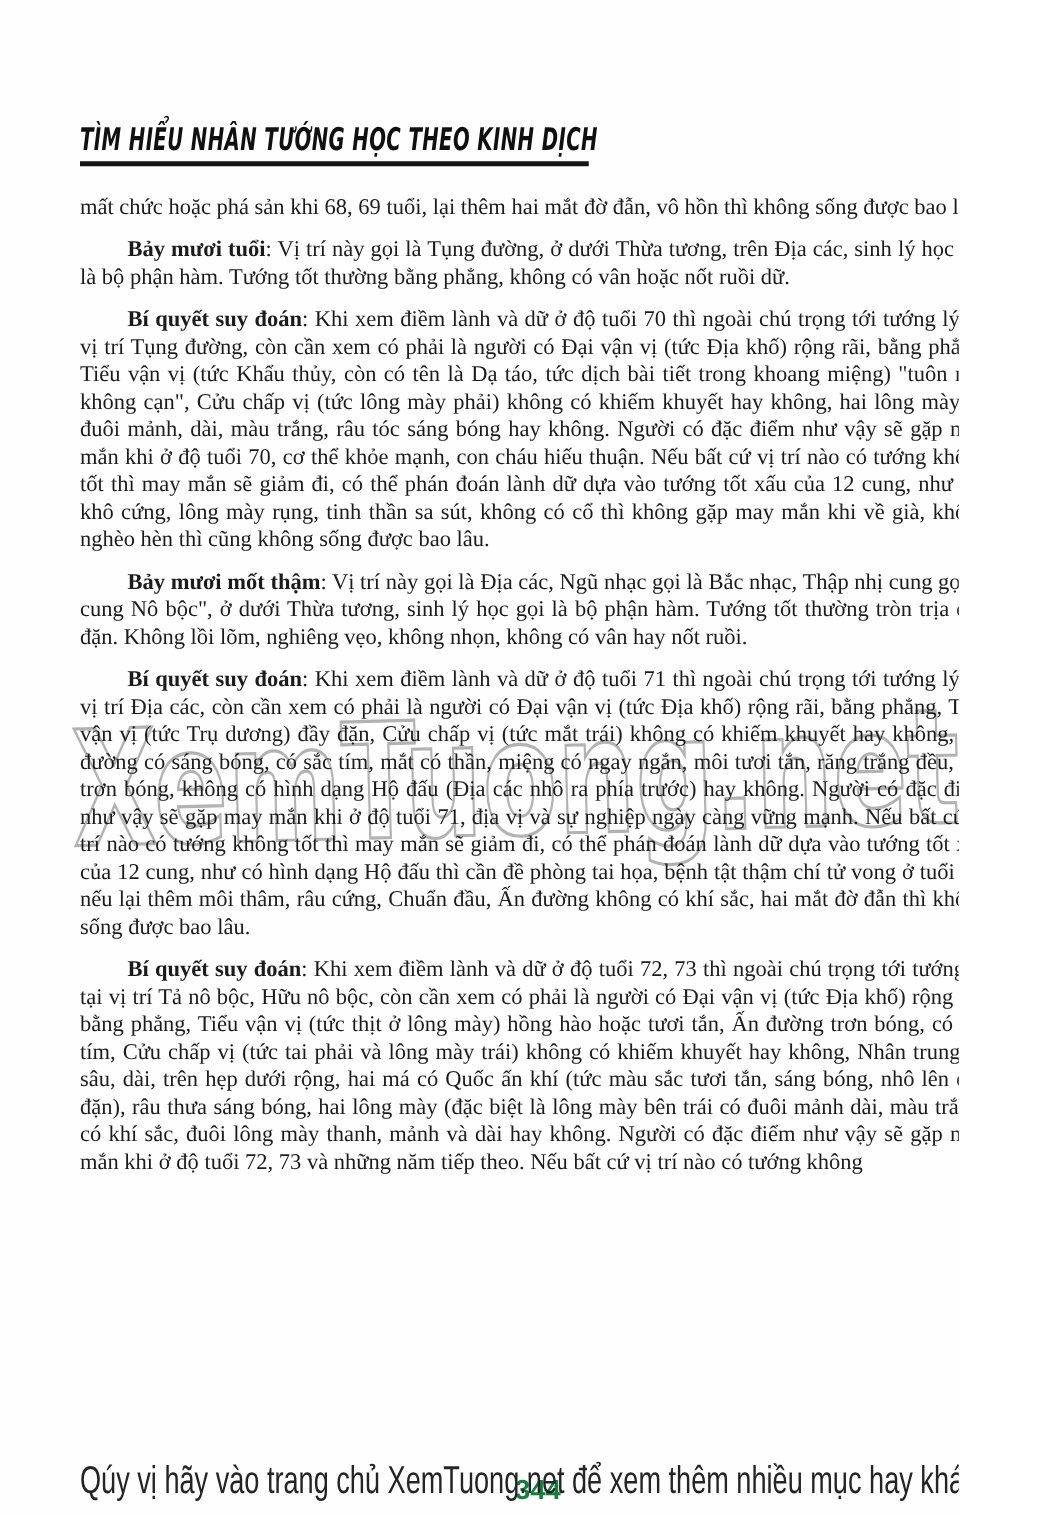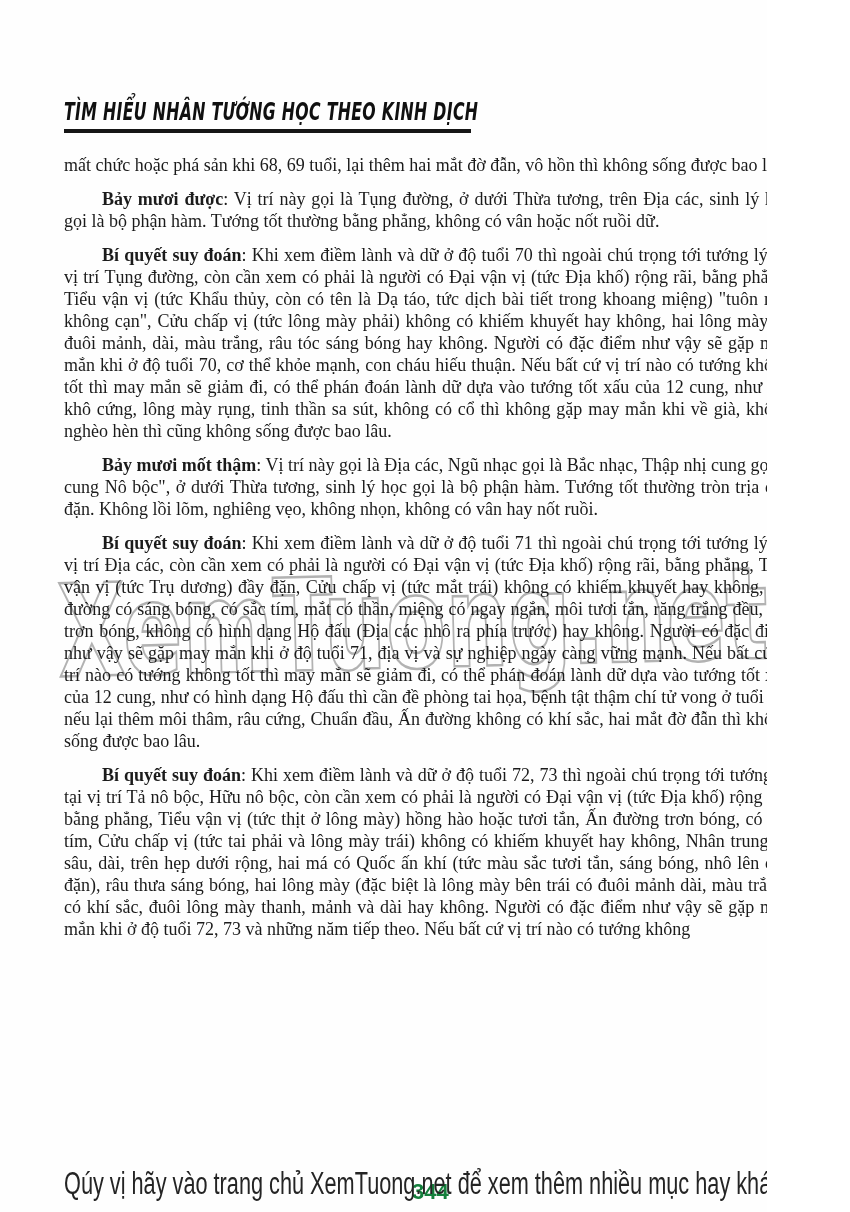--- a/index.html
+++ b/index.html
@@ -76,21 +76,21 @@
     <g transform="rotate(-1.5 372 90)">
       <text x="6" y="122" font-family="DejaVu Sans, sans-serif" font-weight="bold" font-size="128" textLength="710" lengthAdjust="spacingAndGlyphs" fill="none" stroke="#b2b2b2" stroke-width="2.5">XemTuong.net</text>
     </g>
   </svg>
 
   <div class="body-text">
     <p class="cont">
       <strong></strong><span>mất chức hoặc phá sản khi 68, 69 tuổi, lại thêm hai mắt đờ đẫn, vô hồn thì không sống được bao lâu.</span>
     </p>
     <p>
-      <strong>Bảy mươi được</strong><span>: Vị trí này gọi là Tụng đường, ở dưới Thừa tương, trên Địa các, sinh lý học gọi là bộ phận hàm. Tướng tốt thường bằng phẳng, không có vân hoặc nốt ruồi dữ.</span>
+      <strong>Bảy mươi tuổi</strong><span>: Vị trí này gọi là Tụng đường, ở dưới Thừa tương, trên Địa các, sinh lý học gọi là bộ phận hàm. Tướng tốt thường bằng phẳng, không có vân hoặc nốt ruồi dữ.</span>
     </p>
     <p>
       <strong>Bí quyết suy đoán</strong><span>: Khi xem điềm lành và dữ ở độ tuổi 70 thì ngoài chú trọng tới tướng lý tại vị trí Tụng đường, còn cần xem có phải là người có Đại vận vị (tức Địa khố) rộng rãi, bằng phẳng, Tiểu vận vị (tức Khẩu thủy, còn có tên là Dạ táo, tức dịch bài tiết trong khoang miệng) "tuôn mãi không cạn", Cửu chấp vị (tức lông mày phải) không có khiếm khuyết hay không, hai lông mày có đuôi mảnh, dài, màu trắng, râu tóc sáng bóng hay không. Người có đặc điểm như vậy sẽ gặp may mắn khi ở độ tuổi 70, cơ thể khỏe mạnh, con cháu hiếu thuận. Nếu bất cứ vị trí nào có tướng không tốt thì may mắn sẽ giảm đi, có thể phán đoán lành dữ dựa vào tướng tốt xấu của 12 cung, như râu khô cứng, lông mày rụng, tinh thần sa sút, không có cổ thì không gặp may mắn khi về già, không nghèo hèn thì cũng không sống được bao lâu.</span>
     </p>
     <p>
       <strong>Bảy mươi mốt thậm</strong><span>: Vị trí này gọi là Địa các, Ngũ nhạc gọi là Bắc nhạc, Thập nhị cung gọi là cung Nô bộc", ở dưới Thừa tương, sinh lý học gọi là bộ phận hàm. Tướng tốt thường tròn trịa đầy đặn. Không lồi lõm, nghiêng vẹo, không nhọn, không có vân hay nốt ruồi.</span>
     </p>
     <p>
       <strong>Bí quyết suy đoán</strong><span>: Khi xem điềm lành và dữ ở độ tuổi 71 thì ngoài chú trọng tới tướng lý tại vị trí Địa các, còn cần xem có phải là người có Đại vận vị (tức Địa khố) rộng rãi, bằng phẳng, Tiểu vận vị (tức Trụ dương) đầy đặn, Cửu chấp vị (tức mắt trái) không có khiếm khuyết hay không, Ấn đường có sáng bóng, có sắc tím, mắt có thần, miệng có ngay ngắn, môi tươi tắn, răng trắng đều, râu trơn bóng, không có hình dạng Hộ đấu (Địa các nhô ra phía trước) hay không. Người có đặc điểm như vậy sẽ gặp may mắn khi ở độ tuổi 71, địa vị và sự nghiệp ngày càng vững mạnh. Nếu bất cứ vị trí nào có tướng không tốt thì may mắn sẽ giảm đi, có thể phán đoán lành dữ dựa vào tướng tốt xấu của 12 cung, như có hình dạng Hộ đấu thì cần đề phòng tai họa, bệnh tật thậm chí tử vong ở tuổi 71, nếu lại thêm môi thâm, râu cứng, Chuẩn đầu, Ấn đường không có khí sắc, hai mắt đờ đẫn thì không sống được bao lâu.</span>
     </p>

